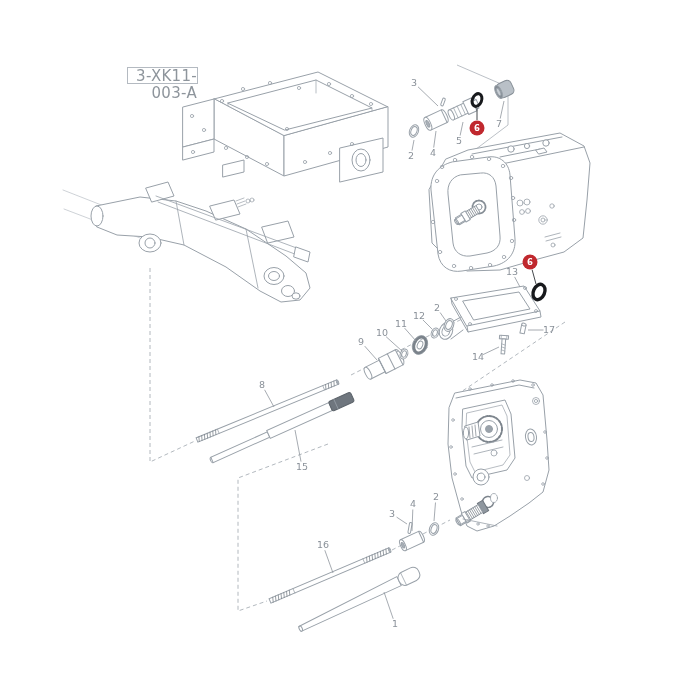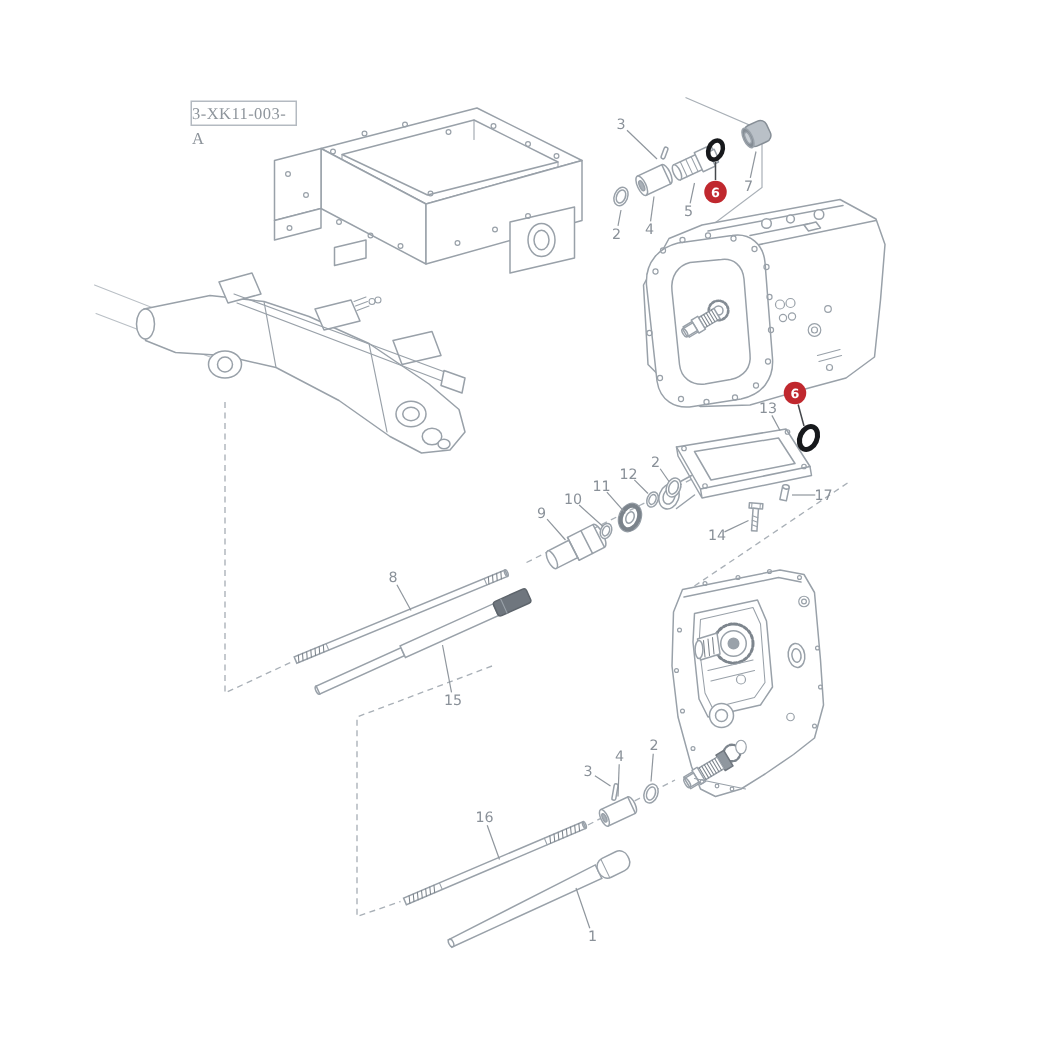--- a/index.html
+++ b/index.html
@@ -1,21 +1,21 @@
 <!DOCTYPE html>
 <html><head>
 <meta charset="utf-8">
 <style>
   html,body{margin:0;padding:0;background:#fff;}
   .stage{position:relative;width:700px;height:700px;background:#ffffff;overflow:hidden;
          font-family:"DejaVu Sans", "Liberation Sans", sans-serif;}
   .stage svg{position:absolute;left:0;top:0;}
   .ref-box{position:absolute;left:127px;top:67px;width:71px;height:17px;
-           border:1px solid #b4bac1;color:#8e959c;font-size:11px;line-height:17px;
-           text-align:left;letter-spacing:.3px;box-sizing:border-box;background:#fff;font-family:Liberation Serif, serif;}
+           border:1px solid #b4bac1;color:#8e959c;font-size:15px;line-height:17px;
+           text-align:right;letter-spacing:.3px;box-sizing:border-box;background:#fff;}
 </style>
 </head>
 <body>
 
 <div class="stage">
 
   <svg id="art" width="700" height="700" viewBox="0 0 700 700">
 
     <g stroke="#a9b0b7" stroke-width="0.9" fill="none">
       <path stroke-dasharray="4 3" d="M150,268 L150,462 L195,441"></path>

